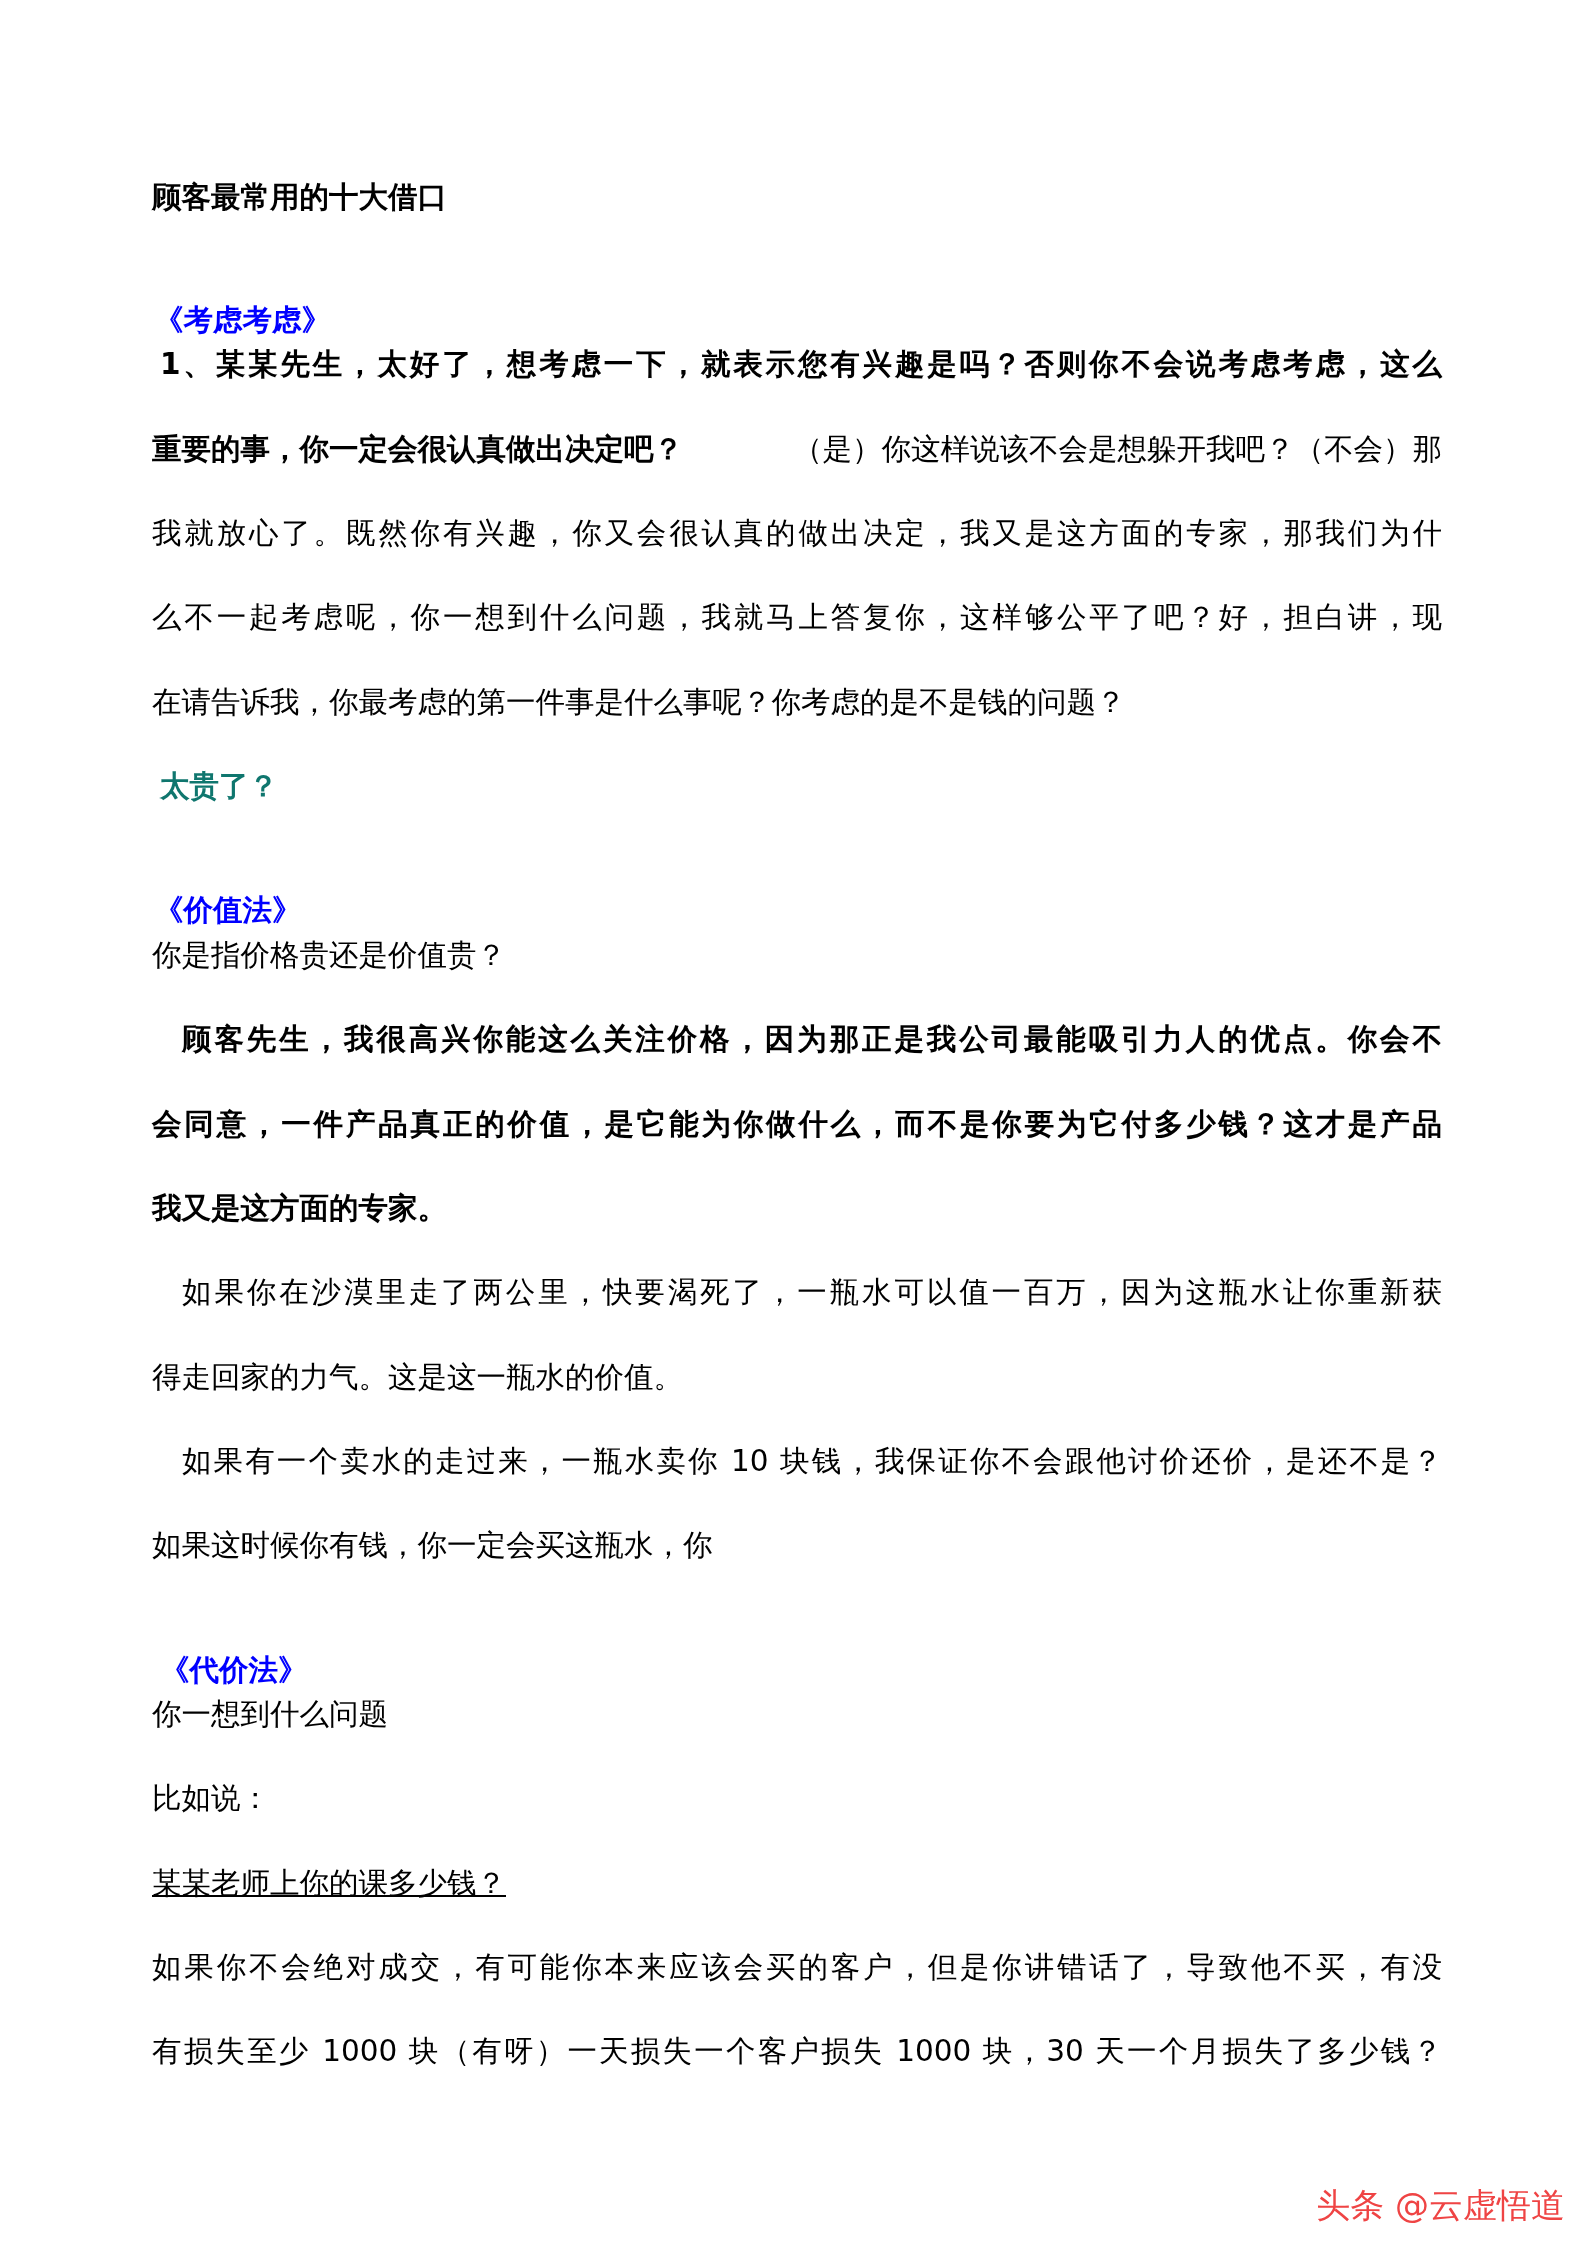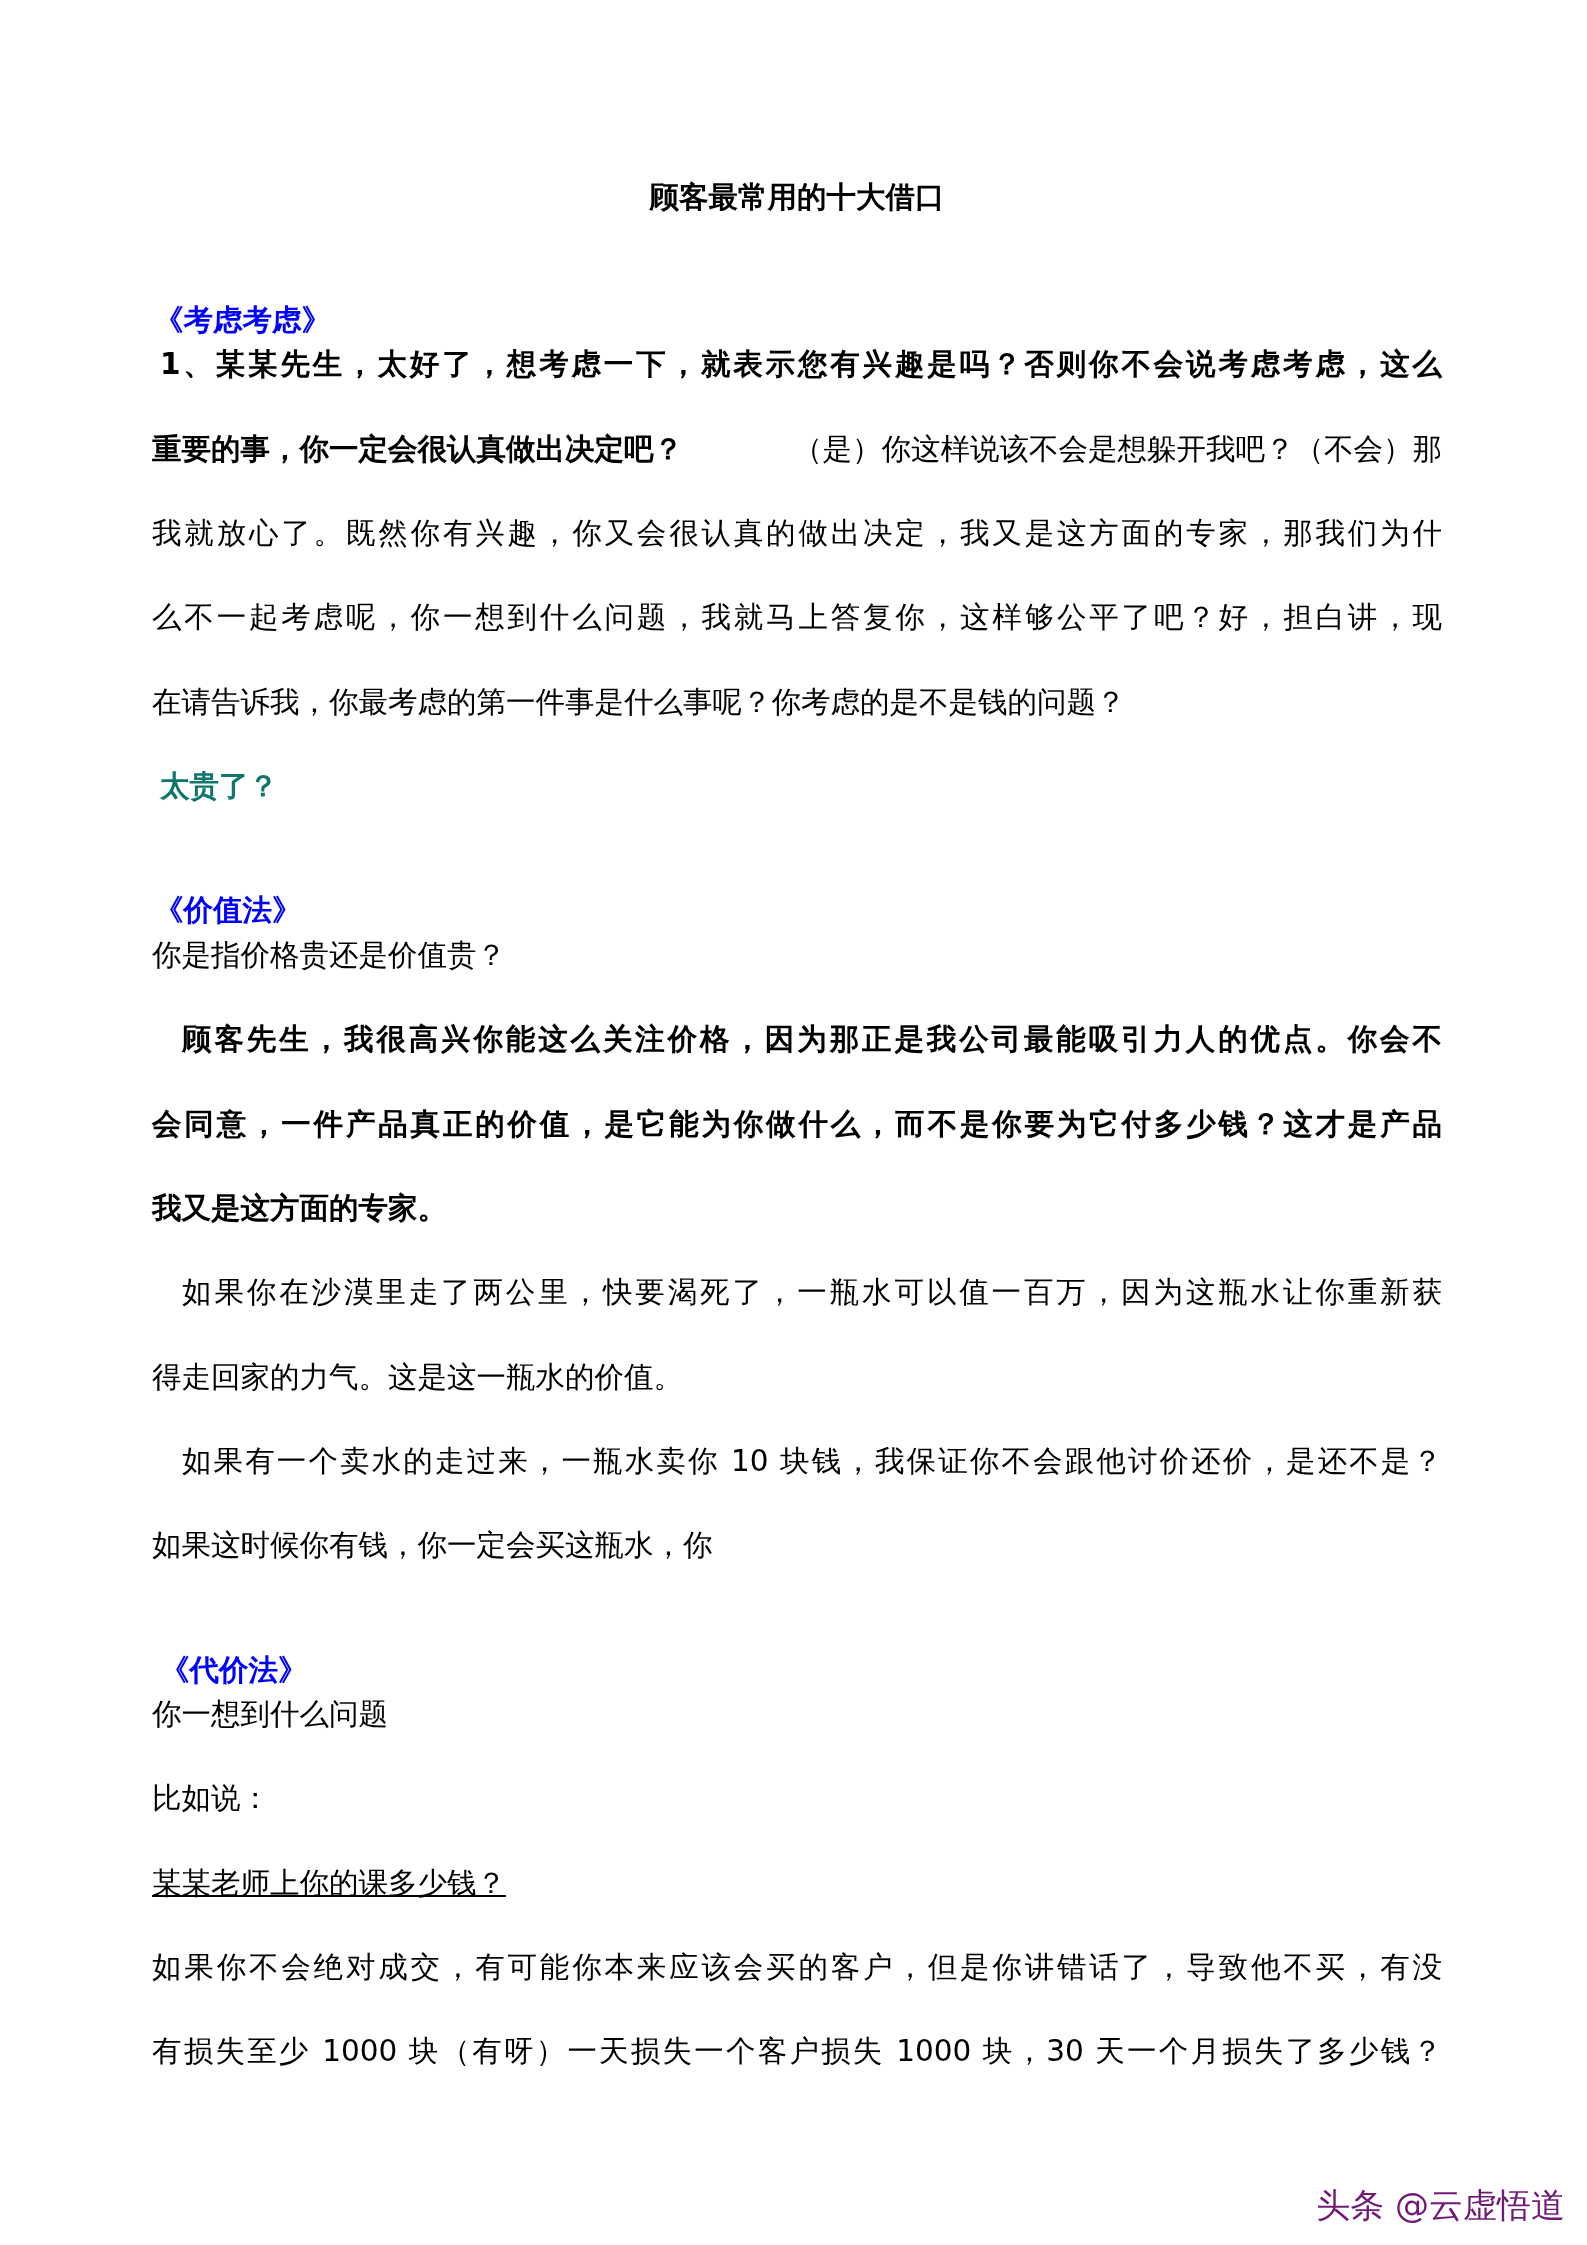--- a/index.html
+++ b/index.html
@@ -2,24 +2,24 @@
 <html><head>
 <meta charset="utf-8">
 <style>
   html, body { margin: 0; padding: 0; background: #ffffff; }
   body { width: 1587px; height: 2245px; position: relative; overflow: hidden;
          font-family: "DejaVu Sans", "Liberation Sans", sans-serif; color: #000; }
   .page { position: absolute; left: 152px; top: 0; width: 1290px; }
   .line { position: absolute; left: 0; white-space: nowrap; font-size: 29.5px; line-height: 36px; height: 36px; }
   .justify { width: 1290px; text-align: justify; text-align-last: justify; }
   .bold { font-weight: bold; text-align: right; }
-  .title { position: absolute; left: 0; width: 1290px; text-align: center; font-weight: bold; font-size: 29.5px; top: 178px; }
+  .title { position: absolute; left: 0; width: 1290px; text-align: left; font-weight: bold; font-size: 29.5px; top: 178px; }
   .blue { color: #0000ff; font-weight: bold; margin-top: 40px; }
   .teal { color: #0f766e; font-weight: bold; }
-  .watermark { position: absolute; right: 22px; top: 2183px; font-size: 34px; color: #701a75; text-shadow: 1px 1px 0 #fff, -1px -1px 0 #fff; }
+  .watermark { position: absolute; right: 22px; top: 2183px; font-size: 34px; color: #ef4444; text-shadow: 1px 1px 0 #fff, -1px -1px 0 #fff; }
 </style>
 </head>
 <body>
 
 <div class="page">
   <div class="title">顾客最常用的十大借口</div>
 
   <div class="line blue" style="top:262px;left:2px;">《考虑考虑》</div>
 
   <div class="line bold justify" style="top:346px;left:8px;width:1282px;">1、某某先生，太好了，想考虑一下，就表示您有兴趣是吗？否则你不会说考虑考虑，这么</div>

